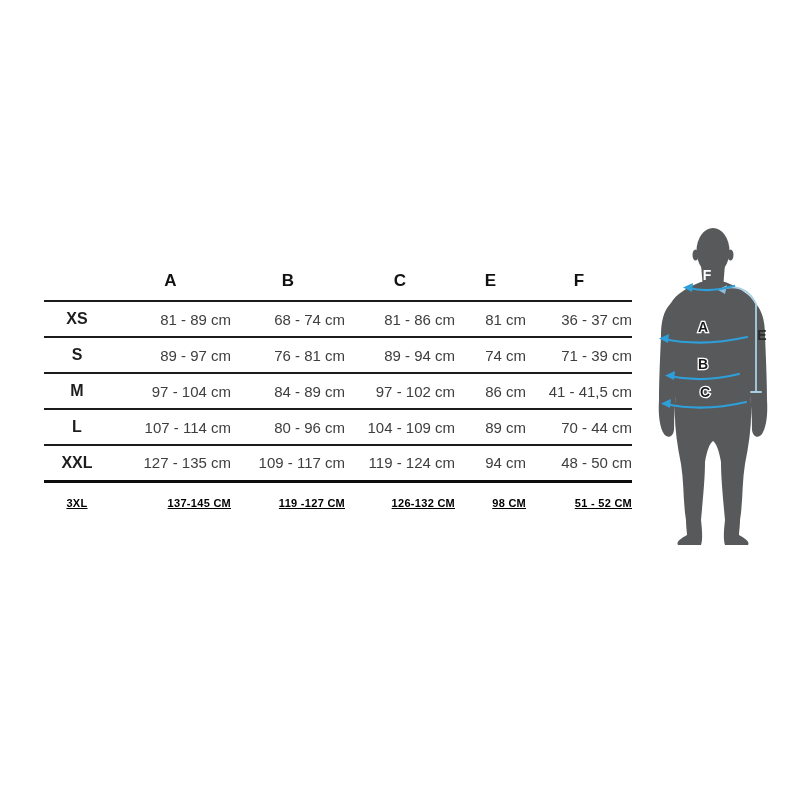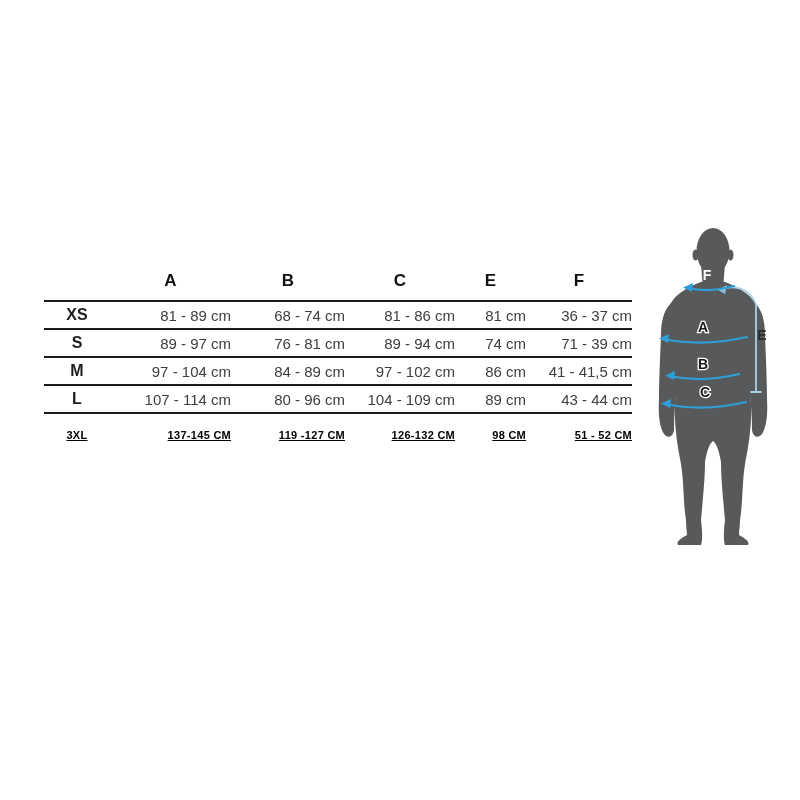--- a/index.html
+++ b/index.html
@@ -5,21 +5,21 @@
   html,body{margin:0;padding:0;background:#ffffff;}
   .page{position:relative;width:800px;height:800px;background:#ffffff;overflow:hidden;
         font-family:"Liberation Sans",sans-serif;}
 
   
   table.size-table{position:absolute;left:44px;top:262px;width:588px;
                    border-collapse:collapse;table-layout:fixed;}
   table.size-table thead th{height:38px;font-size:17px;font-weight:700;color:#111;
                    text-align:center;vertical-align:middle;padding:0;
                    border-bottom:2px solid #1b1b1b;}
-  table.size-table tbody tr{height:28px;}
+  table.size-table tbody tr{height:36px;}
   table.size-table tbody tr:not(:last-child) td,
   table.size-table tbody tr:not(:last-child) th{border-bottom:2px solid #1b1b1b;}
   table.size-table tbody tr.thick-bottom td,
   table.size-table tbody tr.thick-bottom th{border-bottom:3px solid #0d0d0d;}
   table.size-table tbody th{font-size:16px;font-weight:700;color:#1d1d1d;
                    text-align:center;vertical-align:middle;padding:0;}
   table.size-table tbody td{font-size:15px;font-weight:400;color:#3e3e3e;
                    text-align:right;vertical-align:middle;padding:0;white-space:nowrap;}
   table.size-table tbody tr.emph th,
   table.size-table tbody tr.emph td{font-weight:700;color:#000;font-size:16px;
@@ -87,21 +87,29 @@
           <td>97 - 102 cm</td>
           <td>86 cm</td>
           <td>41 - 41,5 cm</td>
         </tr>
         <tr>
           <th>L</th>
           <td>107 - 114 cm</td>
           <td>80 - 96 cm</td>
           <td>104 - 109 cm</td>
           <td>89 cm</td>
-          <td>43 - 44 cm</td>
+          <td>70 - 44 cm</td>
+        </tr>
+        <tr class="thick-bottom">
+          <th>XXL</th>
+          <td>127 - 135 cm</td>
+          <td>109 - 117 cm</td>
+          <td>119 - 124 cm</td>
+          <td>94 cm</td>
+          <td>48 - 50 cm</td>
         </tr>
         <tr class="emph">
           <th>3XL</th>
           <td>137-145 см</td>
           <td>119 -127 см</td>
           <td>126-132 см</td>
           <td>98 см</td>
           <td>51 - 52 см</td>
         </tr>
       </tbody>

